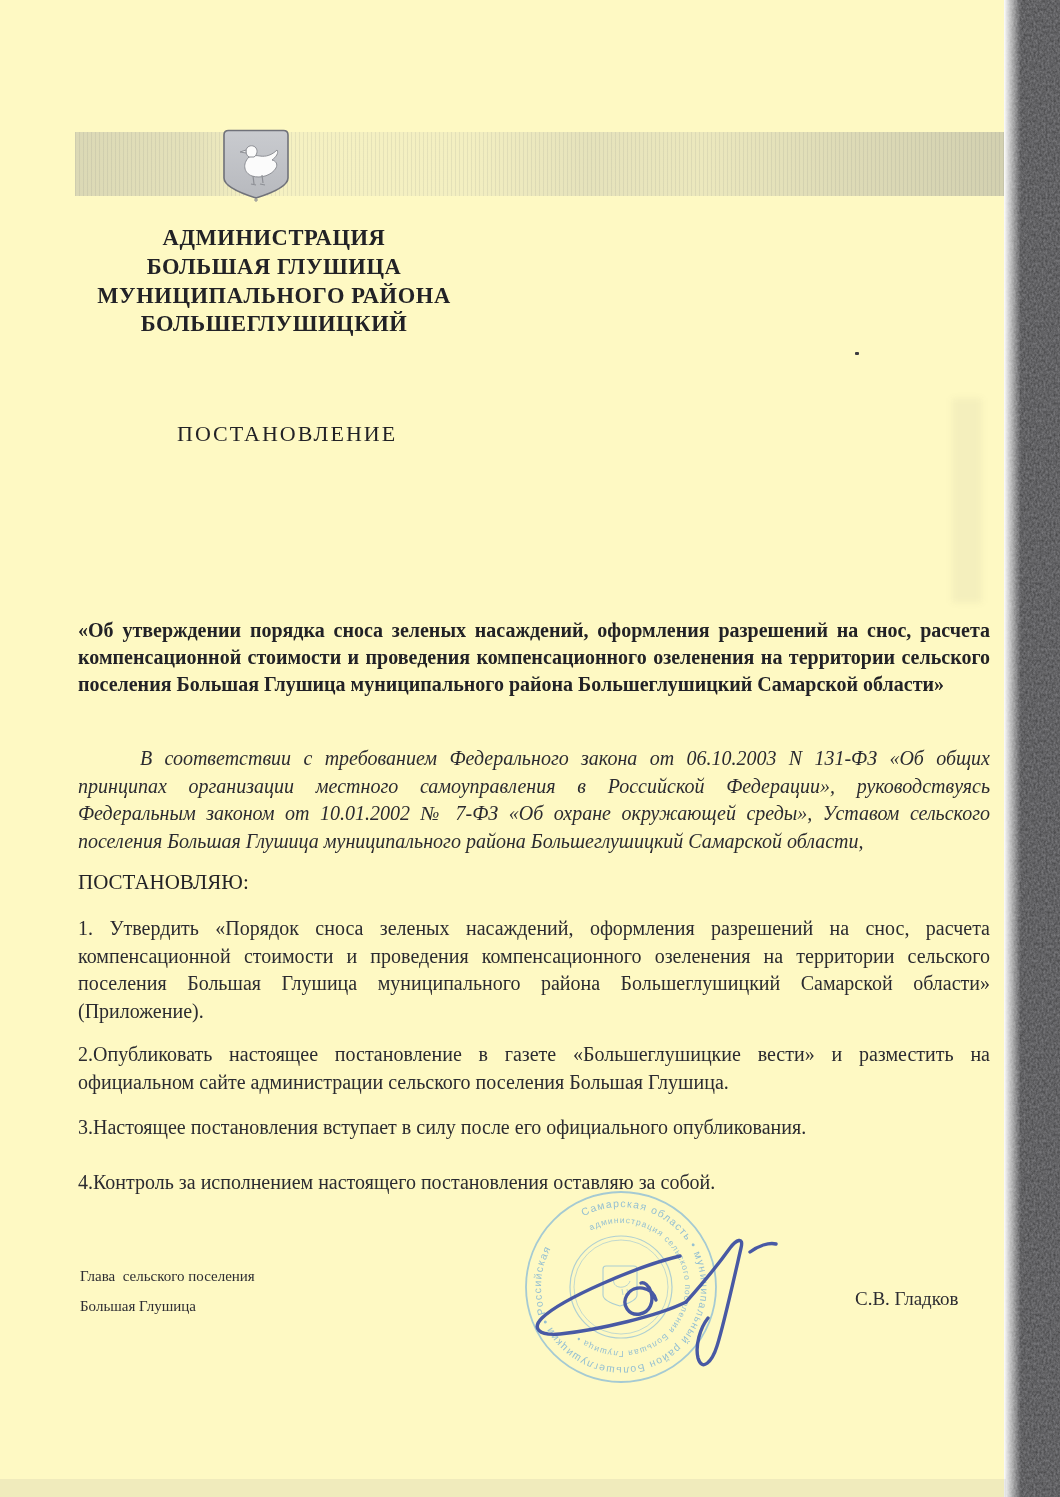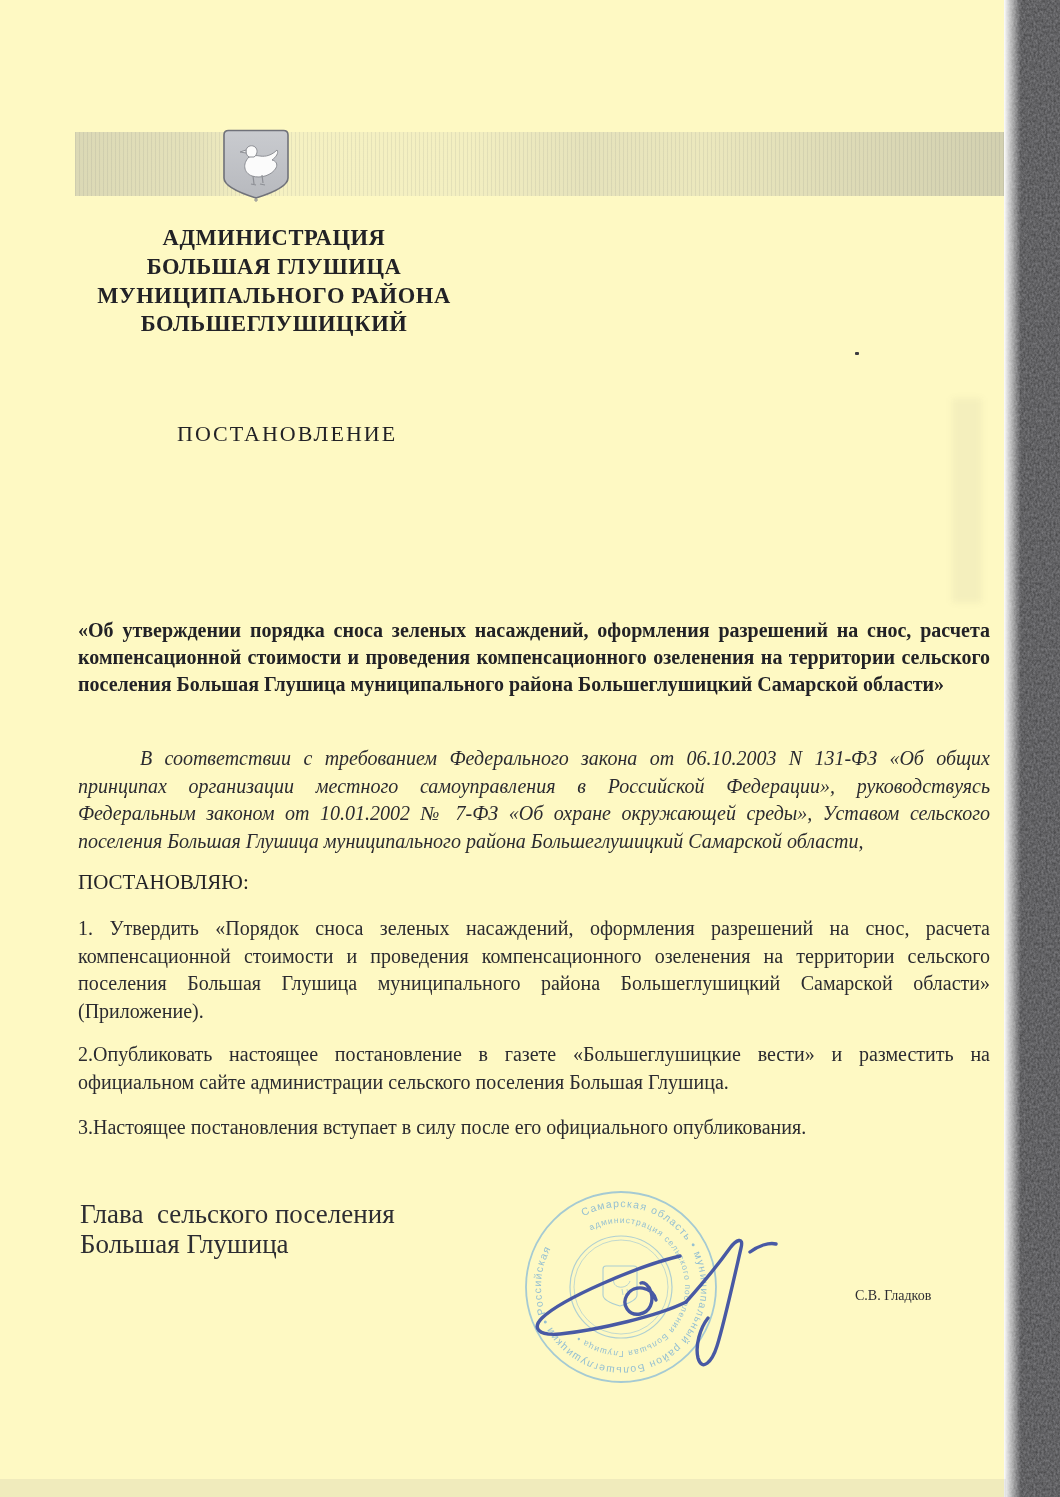--- a/index.html
+++ b/index.html
@@ -55,24 +55,24 @@
   }
   .bold{font-weight:bold;color:#222226;}
   .title-para{top:617px;line-height:27px;}
   .preamble{top:745px;text-indent:62px;font-style:italic;}
   .resolve{position:absolute;left:78px;top:870px;font-weight:normal;font-size:21px;color:#222226;}
   .item1{top:915px;}
   .item2{top:1041px;}
   .item3{top:1114px;}
   .item4{top:1169px;}
   .sig-left{
-    position:absolute;left:80px;top:1200px;
-    font-size:27px;line-height:29.5px;white-space:pre;color:#2d2d32;
+    position:absolute;left:80px;top:1262px;
+    font-size:15px;line-height:29.5px;white-space:pre;color:#2d2d32;
   }
-  .sig-name{position:absolute;left:855px;top:1288px;font-size:14px;color:#2d2d32;}
+  .sig-name{position:absolute;left:855px;top:1288px;font-size:19px;color:#2d2d32;}
   
   .stamp{position:absolute;left:523px;top:1189px;width:196px;height:196px;opacity:0.92;}
   .handsig{position:absolute;left:518px;top:1178px;width:280px;height:210px;}
 </style>
 </head>
 <body>
 
 <div class="page">
 
   <div class="top-band"></div>
@@ -106,20 +106,21 @@
 
   <div class="doc-type">ПОСТАНОВЛЕНИЕ</div>
 
   <div class="para bold title-para">«Об утверждении порядка сноса зеленых насаждений, оформления разрешений на снос, расчета компенсационной стоимости и проведения компенсационного озеленения на территории сельского поселения Большая Глушица муниципального района Большеглушицкий Самарской области»</div>
   <div class="para preamble">В соответствии с требованием Федерального закона от 06.10.2003 N 131-ФЗ «Об общих принципах организации местного самоуправления в Российской Федерации», руководствуясь Федеральным законом от 10.01.2002 № 7-ФЗ «Об охране окружающей среды», Уставом сельского поселения Большая Глушица муниципального района Большеглушицкий Самарской области,</div>
   <div class="resolve">ПОСТАНОВЛЯЮ:</div>
 
   <div class="para item1">1. Утвердить «Порядок сноса зеленых насаждений, оформления разрешений на снос, расчета компенсационной стоимости и проведения компенсационного озеленения на территории сельского поселения Большая Глушица муниципального района Большеглушицкий Самарской области» (Приложение).</div>
   <div class="para item2">2.Опубликовать настоящее постановление в газете «Большеглушицкие вести» и разместить на официальном сайте администрации сельского поселения Большая Глушица.</div>
   <div class="para item3">3.Настоящее постановления вступает в силу после его официального опубликования.</div>
+  <div class="para item4">4.Контроль за исполнением настоящего постановления оставляю за собой.</div>
 
   <svg class="stamp" viewBox="0 0 196 196">
     <defs>
       <path id="tpOuter" d="M 98,18 a 80,80 0 1 1 -0.05,0" fill="none"></path>
       <path id="tpInner" d="M 98,34 a 64,64 0 1 1 -0.05,0" fill="none"></path>
     </defs>
     <g stroke="#85b9d8" fill="none">
       <circle cx="98" cy="98" r="95" stroke-width="1.8" opacity="0.8"></circle>
       <circle cx="98" cy="98" r="51" stroke-width="1.2" opacity="0.7"></circle>
       <circle cx="98" cy="98" r="47" stroke-width="0.9" opacity="0.6"></circle>

